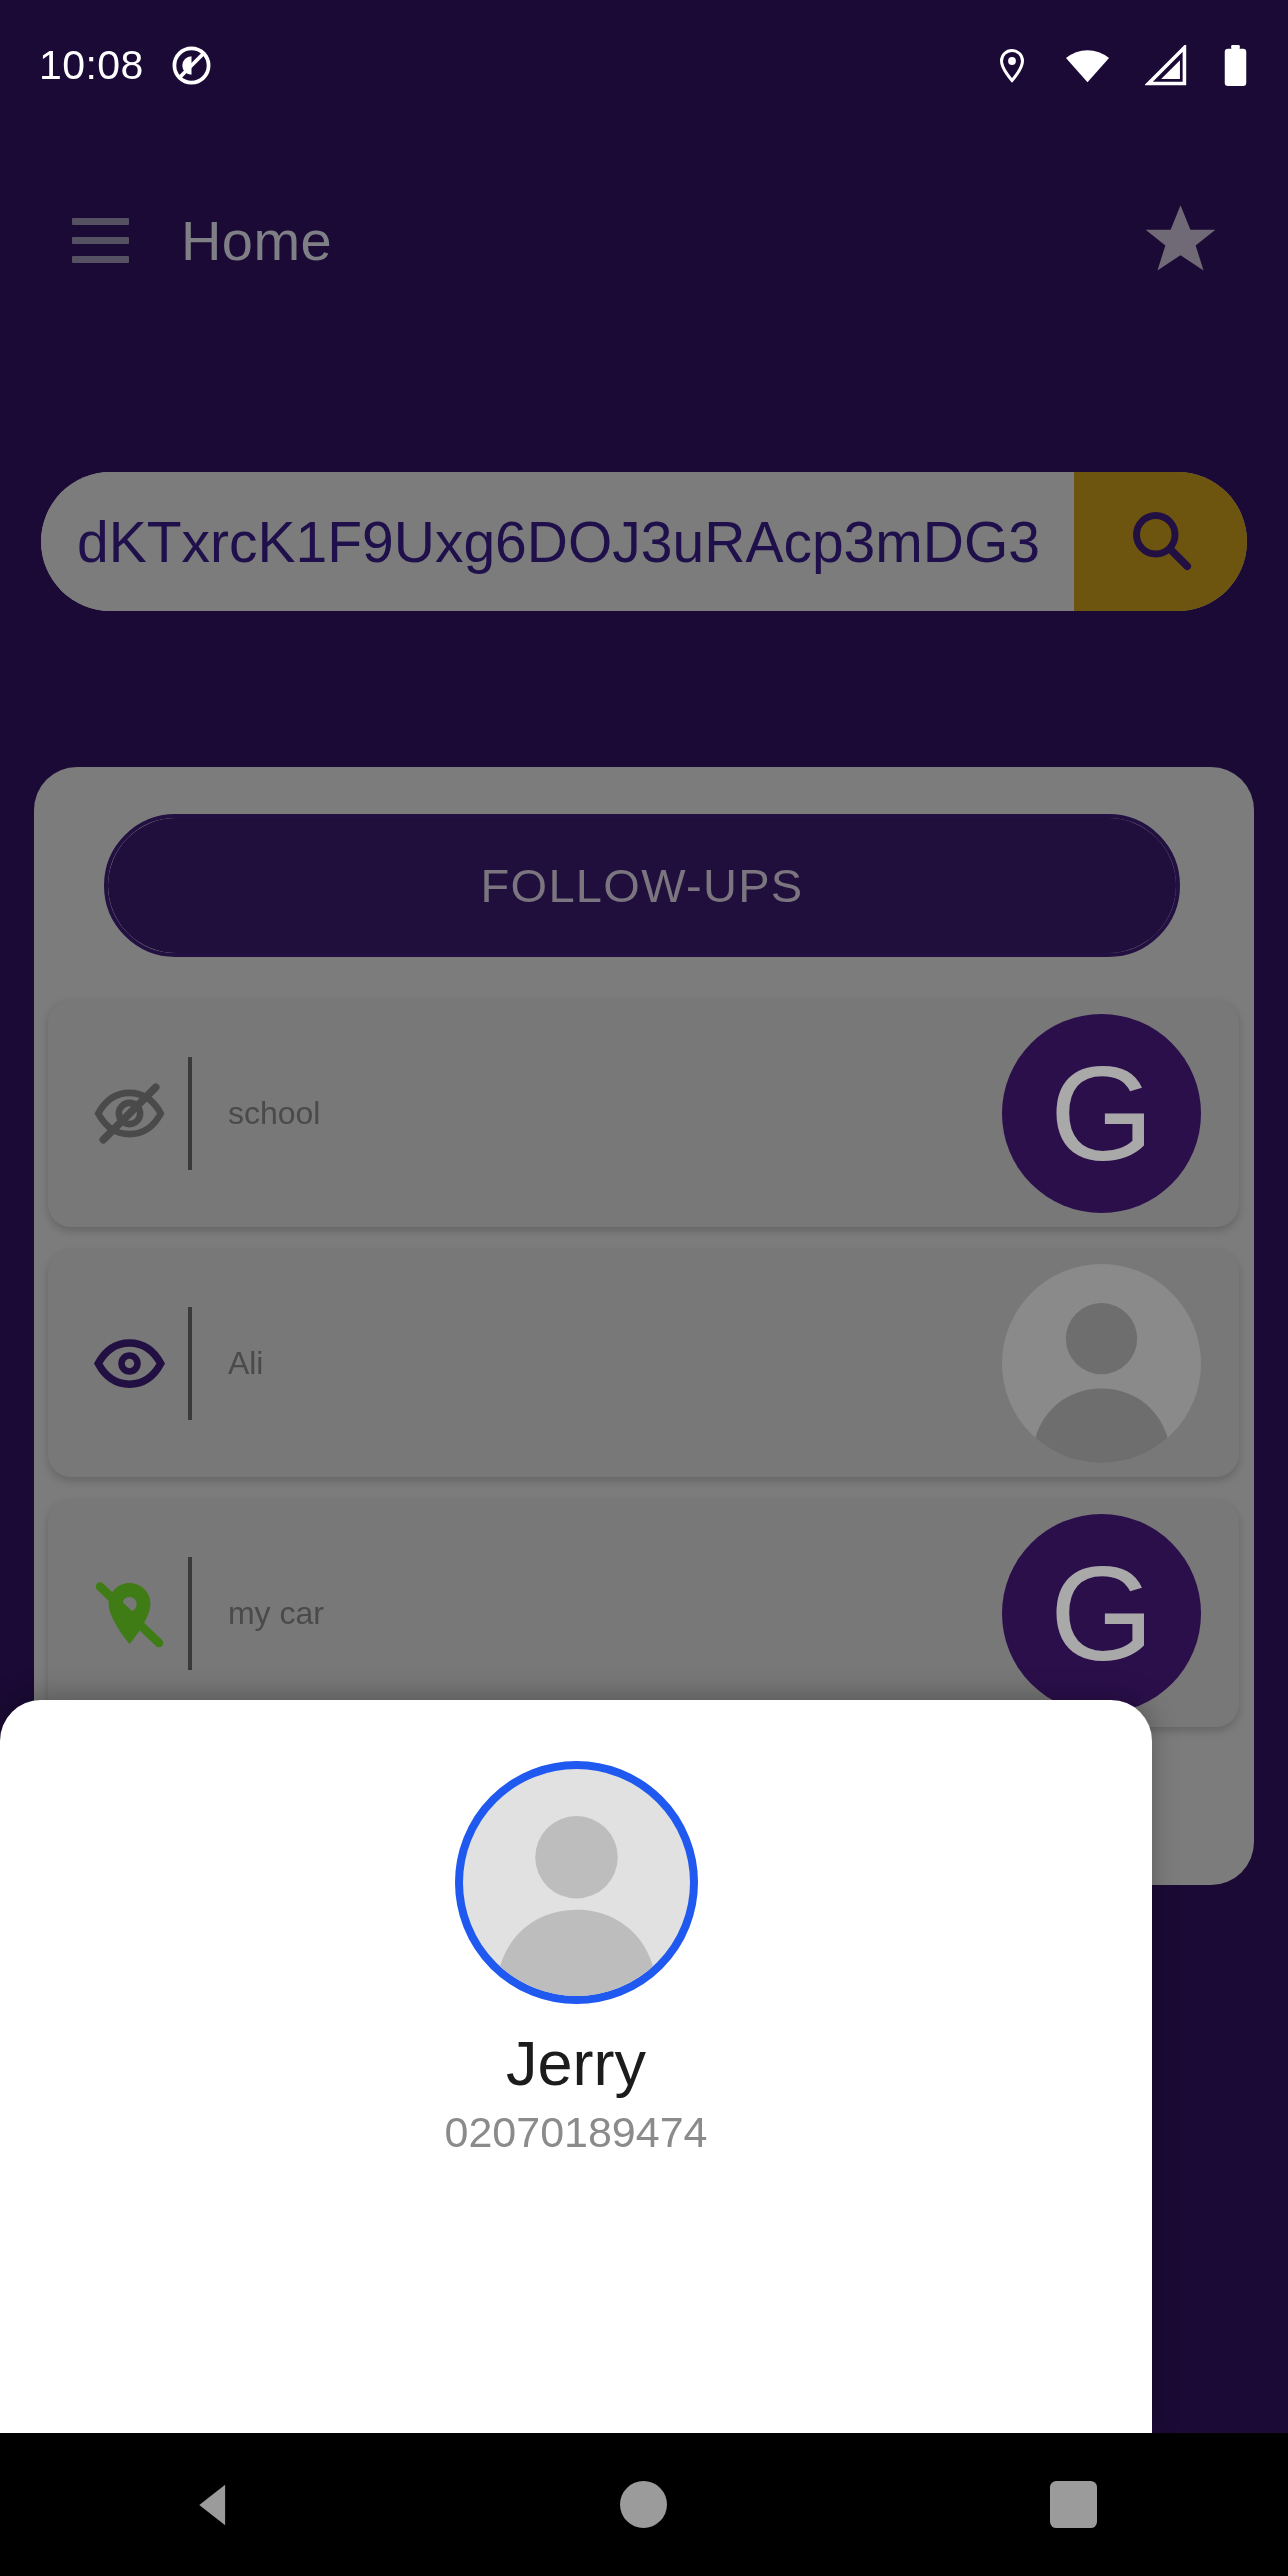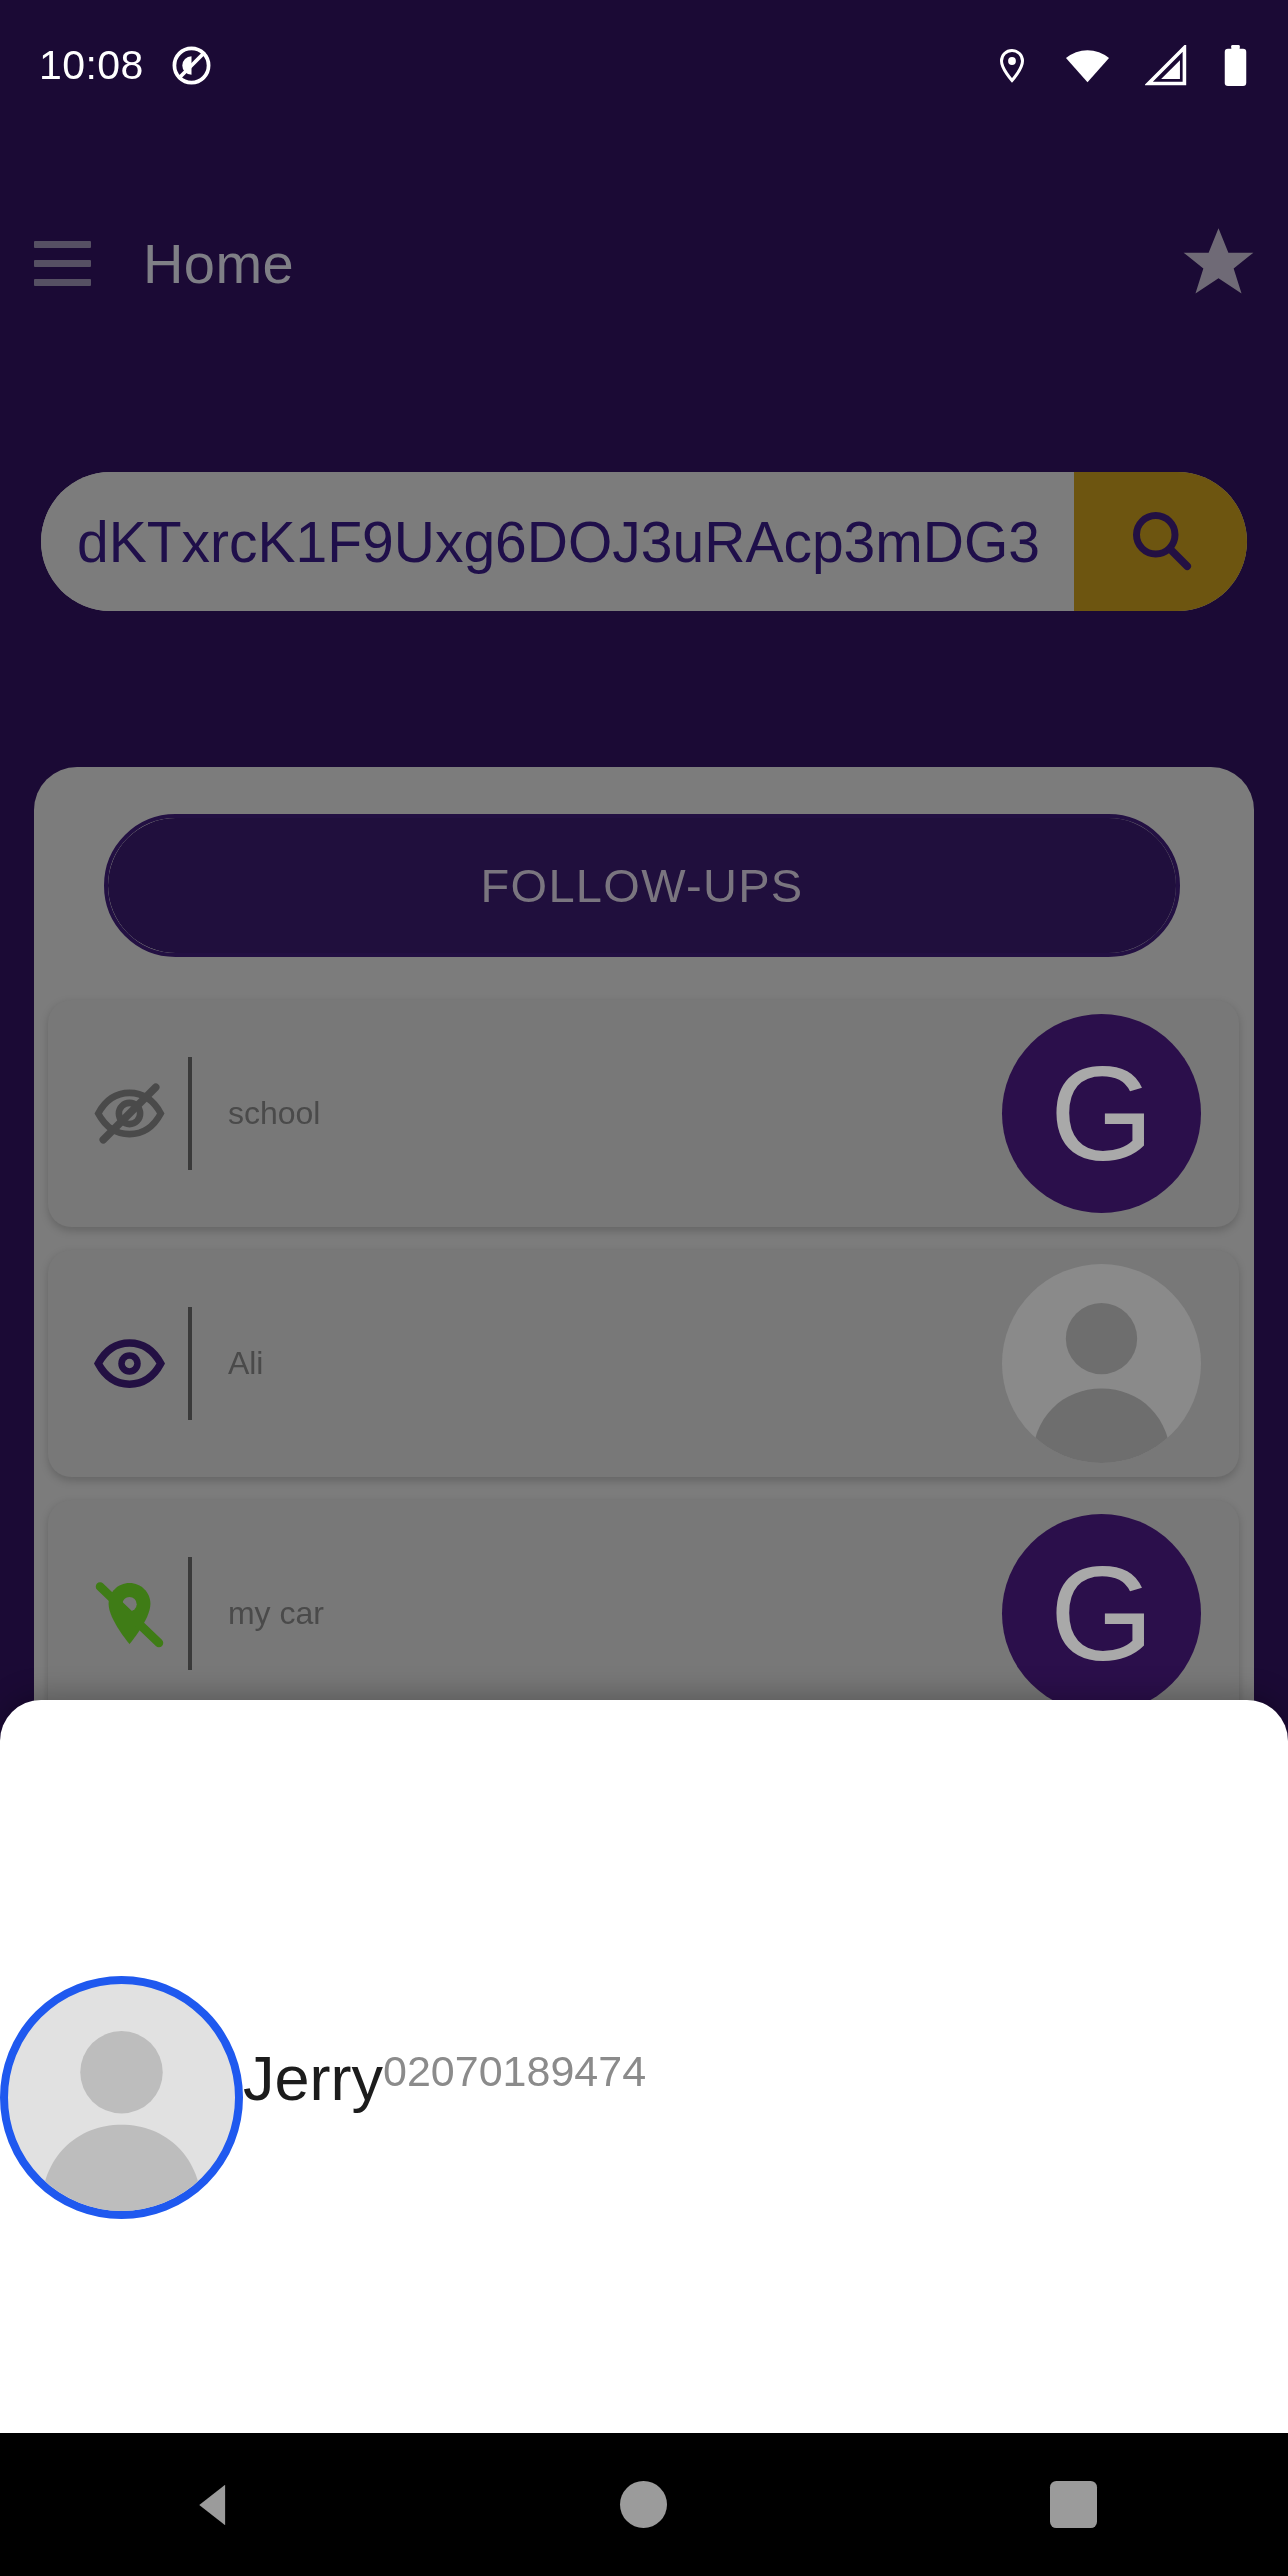--- a/index.html
+++ b/index.html
@@ -26,24 +26,24 @@
   }
   #status-left { display:flex; align-items:center; gap:27px; }
   #clock { color:#fff; font-size:41px; letter-spacing:0.4px; }
   #status-right {
     margin-left:auto; display:flex; align-items:center; gap:34px;
   }
   .sb-icon { display:block; }
 
   
   #app-bar {
-    position:absolute; top:192px; left:0;
+    position:absolute; top:169px; left:0;
     width:1288px; height:143px;
     display:flex; align-items:center;
-    padding:0 25px;
+    padding:0 63px;
     z-index:5;
   }
   #hamburger-btn {
     width:75px; height:75px;
     display:flex; flex-direction:column; justify-content:center; gap:11.6px;
     padding:0 9px;
   }
   #hamburger-btn i {
     display:block; height:7.2px; background:#565063; border-radius:0.9px;
   }
@@ -136,26 +136,26 @@
   .item-avatar.letter { background:#2b0f4b; }
   .item-avatar.letter span {
     font-size:134px; font-weight:400; color:#a9a9a9;
     line-height:1;
   }
   .item-avatar.person { background:#8a8a8a; }
 
   
   #bottom-sheet {
     position:absolute; bottom:143px; left:0;
-    width:1288px; height:733px;
+    width:1152px; height:733px;
     background:#fff;
     border-radius:41px 41px 0 0;
     z-index:10;
     box-shadow:0 -5.4px 27px rgba(0,0,0,0.25);
-    display:flex; flex-direction:row; align-items:center;
+    display:flex; flex-direction:column; align-items:center;
   }
   #sheet-avatar {
     margin-top:61px;
     width:243px; height:243px; border-radius:50%;
     background:#e1e1e1;
     border:8px solid #1f59ef;
     position:relative; overflow:hidden;
     display:flex; align-items:flex-end; justify-content:center;
   }
   #sheet-name {

